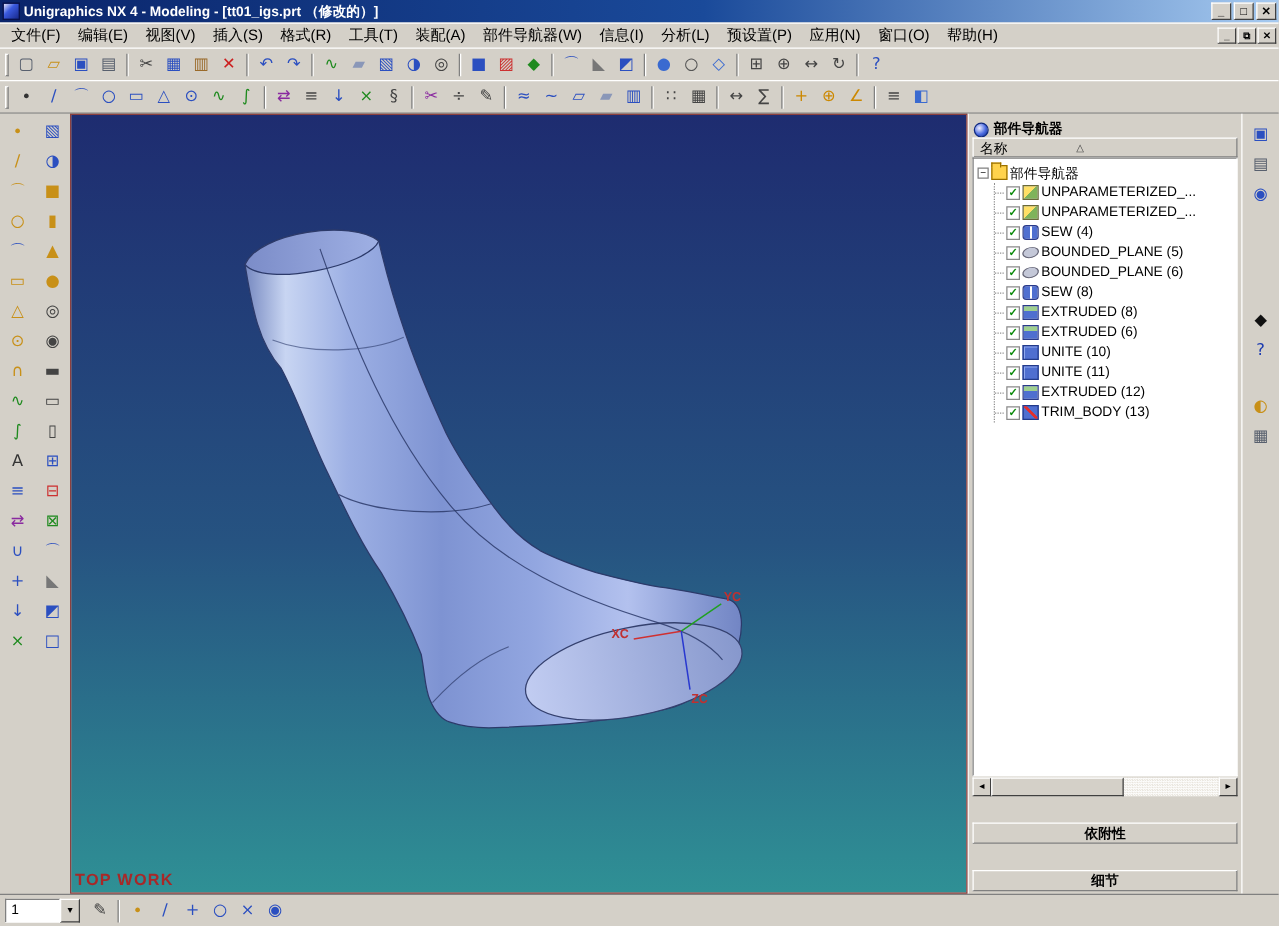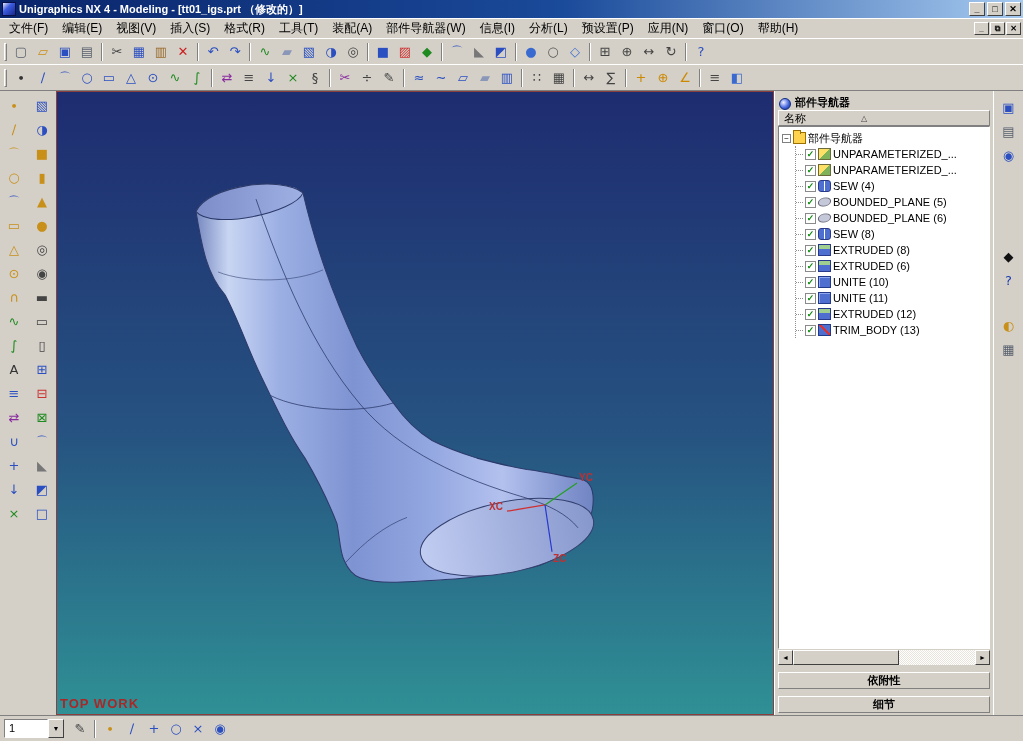--- a/index.html
+++ b/index.html
@@ -55,21 +55,21 @@
   .tic-extrude{background:linear-gradient(180deg,#9fd08f 40%,#4f6fd0 40%);border:1px solid #2a3a8a;}
   .tic-unite{background:#4f6fd0;border:1px solid #223a8a;box-shadow:inset 1px 1px 0 #8fa8ee;}
   .tic-trim{background:#4f6fd0;border:1px solid #223a8a;}
   .tic-trim::after{content:"";position:absolute;inset:0;background:linear-gradient(45deg,transparent 44%,#e03030 44%,#e03030 58%,transparent 58%);}
   .tree-children{margin-left:13px;border-left:1px dotted #909090;}
   .tree-children .tree-row::before{content:"";width:7px;flex:none;border-top:1px dotted #909090;}
   .hscroll{height:15px;flex:none;display:flex;margin-top:1px;background:#d4d0c8;}
   .sbtn{width:15px;height:15px;flex:none;background:#d4d0c8;border:1px solid;border-color:#fff #404040 #404040 #fff;font-size:7px;line-height:12px;text-align:center;color:#000;padding:0;}
   .strack{flex:1;background:repeating-conic-gradient(#e8e4dc 0% 25%,#fff 0% 50%) 0 0/2px 2px;position:relative;}
   .sthumb{position:absolute;left:0;top:0;height:100%;width:58%;background:#d4d0c8;border:1px solid;border-color:#fff #404040 #404040 #fff;}
-  .collapse-bar{height:17px;flex:none;margin-top:7px;background:#d4d0c8;border:1px solid;border-color:#fff #808080 #808080 #fff;font-size:11px;font-weight:bold;display:flex;align-items:center;justify-content:center;cursor:default;}
+  .collapse-bar{height:17px;flex:none;margin-top:21px;background:#d4d0c8;border:1px solid;border-color:#fff #808080 #808080 #fff;font-size:11px;font-weight:bold;display:flex;align-items:center;justify-content:center;cursor:default;}
 
   .right-strip{width:30px;flex:none;display:flex;flex-direction:column;align-items:center;padding-top:4px;background:#d4d0c8;border-left:1px solid #fff;}
   .right-strip .tbtn{margin:1px 0;}
 
   
   .bottombar{height:26px;flex:none;display:flex;align-items:center;padding:0 4px;gap:2px;border-top:1px solid #808080;background:#d4d0c8;}
   .combo{display:flex;height:19px;margin-right:3px;}
   .combo-value{width:44px;background:#fff;border:1px solid;border-color:#808080 #fff #fff #808080;font-size:11px;padding:2px 4px;}
   .combo-arrow{width:16px;height:19px;background:#d4d0c8;border:1px solid;border-color:#fff #404040 #404040 #fff;font-size:7px;line-height:16px;text-align:center;padding:0;}
   .statusbar{height:24px;flex:none;display:flex;align-items:stretch;padding:2px 2px;background:#d4d0c8;}

